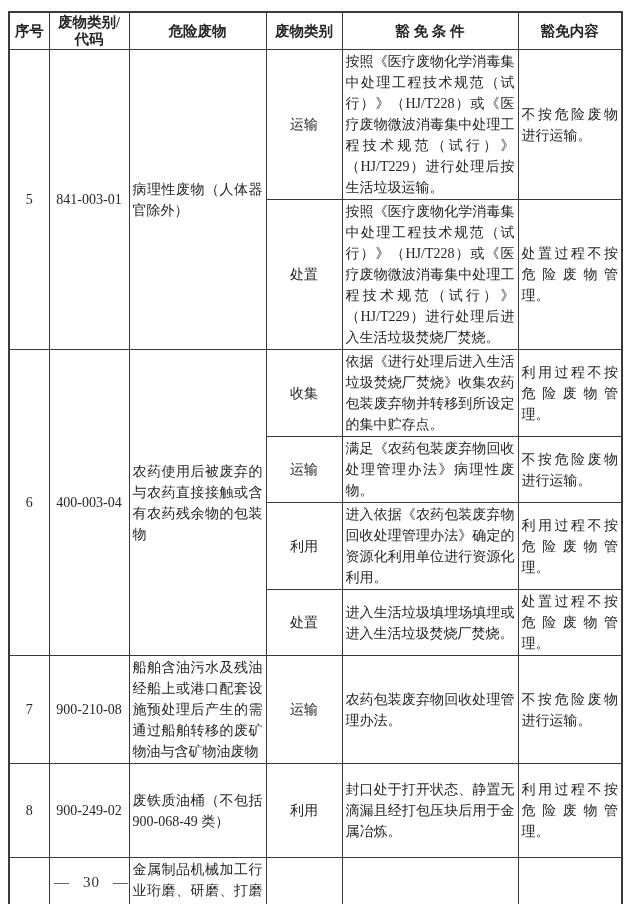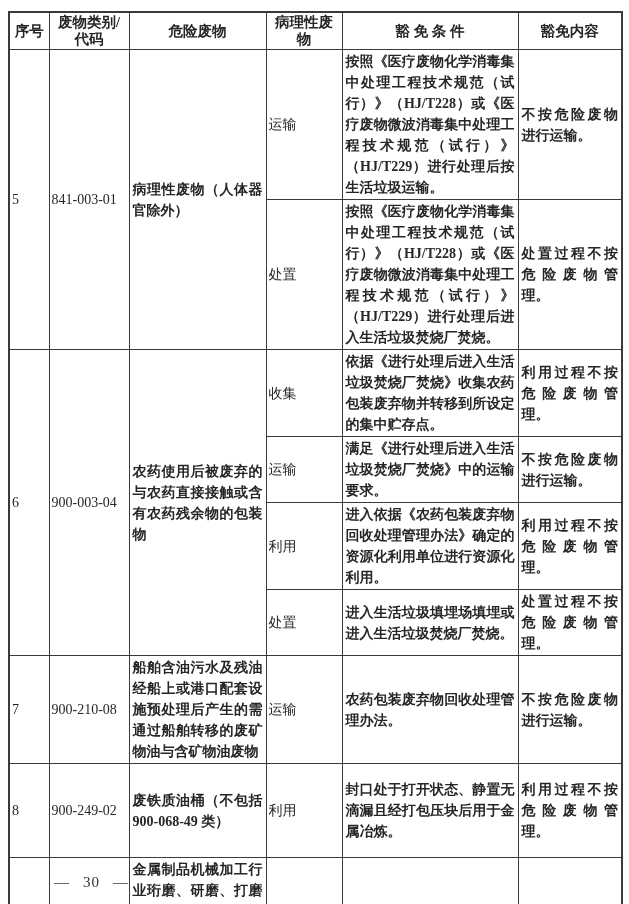--- a/index.html
+++ b/index.html
@@ -44,28 +44,28 @@
   th {
     font-weight: bold;
     font-size: 14.5px;
     text-align: center;
     line-height: 17px;
     white-space: pre-line;
     height: 34px;
     padding: 1px 2px;
   }
   .c-center {
+    text-align: center;
     white-space: pre-line;
     padding: 1px 2px;
     margin-left: 18px;
   }
   .c-just {
     text-align: justify;
     text-justify: inter-character;
-    font-weight: bold;
   }
   tr.h130 { height: 130px; }
   tr.h72  { height: 72px; }
   tr.h60  { height: 60px; }
   tr.h82  { height: 82px; }
   tr.h46  { height: 46px; }
   tr.h103 { height: 103px; }
   tr.h94  { height: 94px; }
   tr.h108 { height: 108px; }
   .footer {
@@ -93,21 +93,21 @@
         <col class="c4">
         <col class="c5">
         <col class="c6">
     </colgroup>
     <thead>
       <tr>
         <th>序号</th>
         <th>废物类别/
 代码</th>
         <th>危险废物</th>
-        <th>病理性废物</th>
+        <th>废物类别</th>
         <th>豁 免 条 件</th>
         <th>豁免内容</th>
       </tr>
     </thead>
     <tbody>
 
       <tr class="h130">
         <td rowspan="2" class="c-center">5</td>
         <td rowspan="2" class="c-center">841-003-01</td>
         <td rowspan="2" class="c-just">病理性废物（人体器官除外）</td>
@@ -116,29 +116,29 @@
         <td class="c-just">不按危险废物进行运输。</td>
       </tr>
       <tr class="h130">
         <td class="c-center">处置</td>
         <td class="c-just">按照《医疗废物化学消毒集中处理工程技术规范（试行）》（HJ/T228）或《医疗废物微波消毒集中处理工程技术规范（试行）》（HJ/T229）进行处理后进入生活垃圾焚烧厂焚烧。</td>
         <td class="c-just">处置过程不按危险废物管理。</td>
       </tr>
 
       <tr class="h72">
         <td rowspan="4" class="c-center">6</td>
-        <td rowspan="4" class="c-center">900-003-04</td>
+        <td rowspan="4" class="c-center">400-003-04</td>
         <td rowspan="4" class="c-just">农药使用后被废弃的与农药直接接触或含有农药残余物的包装物</td>
         <td class="c-center">收集</td>
         <td class="c-just">依据《进行处理后进入生活垃圾焚烧厂焚烧》收集农药包装废弃物并转移到所设定的集中贮存点。</td>
         <td class="c-just">利用过程不按危险废物管理。</td>
       </tr>
       <tr class="h60">
         <td class="c-center">运输</td>
-        <td class="c-just">满足《进行处理后进入生活垃圾焚烧厂焚烧》中的运输要求。</td>
+        <td class="c-just">满足《农药包装废弃物回收处理管理办法》病理性废物。</td>
         <td class="c-just">不按危险废物进行运输。</td>
       </tr>
       <tr class="h82">
         <td class="c-center">利用</td>
         <td class="c-just">进入依据《农药包装废弃物回收处理管理办法》确定的资源化利用单位进行资源化利用。</td>
         <td class="c-just">利用过程不按危险废物管理。</td>
       </tr>
       <tr class="h46">
         <td class="c-center">处置</td>
         <td class="c-just">进入生活垃圾填埋场填埋或进入生活垃圾焚烧厂焚烧。</td>

